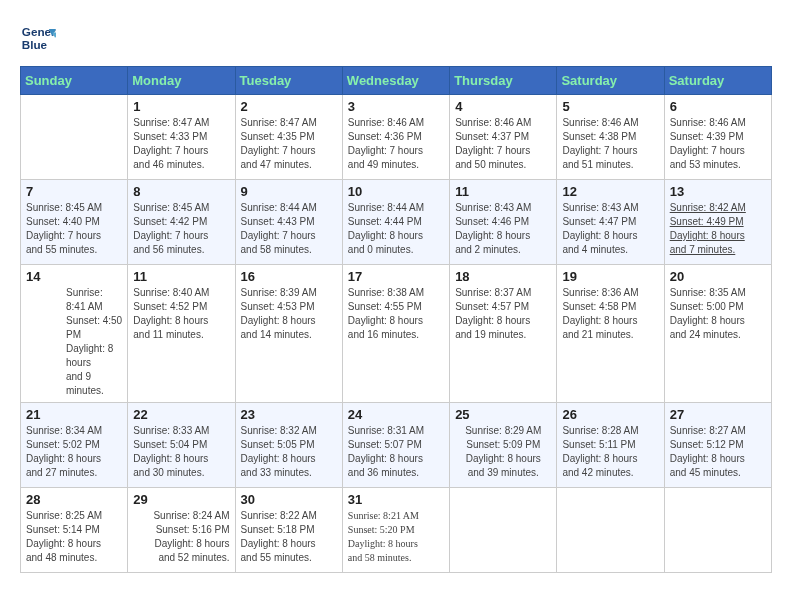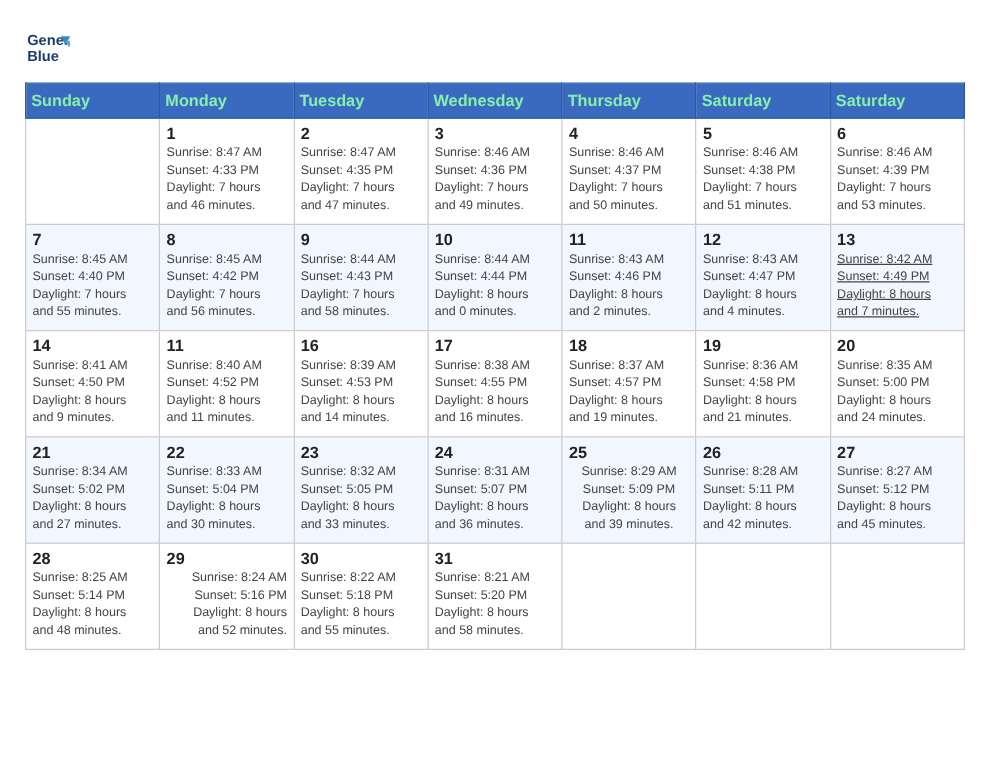--- a/index.html
+++ b/index.html
@@ -200,21 +200,21 @@
           <span class="day-number">13</span>
           <div class="day-info" style="white-space: pre-line; text-decoration: underline;">Sunrise: 8:42 AM
 Sunset: 4:49 PM
 Daylight: 8 hours
 and 7 minutes.</div>
         </td>
       </tr>
       <tr>
         <td>
           <span class="day-number">14</span>
-          <div class="day-info" style="white-space: pre-line;">Sunrise: 8:41 AM
+          <div class="day-info" style="white-space: pre-line; margin-left: 40px;">Sunrise: 8:41 AM
 Sunset: 4:50 PM
 Daylight: 8 hours
 and 9 minutes.</div>
         </td>
         <td>
           <span class="day-number">11</span>
           <div class="day-info" style="white-space: pre-line;">Sunrise: 8:40 AM
 Sunset: 4:52 PM
 Daylight: 8 hours
 and 11 minutes.</div>
@@ -323,21 +323,21 @@
         </td>
         <td>
           <span class="day-number">30</span>
           <div class="day-info" style="white-space: pre-line;">Sunrise: 8:22 AM
 Sunset: 5:18 PM
 Daylight: 8 hours
 and 55 minutes.</div>
         </td>
         <td>
           <span class="day-number">31</span>
-          <div class="day-info" style="white-space: pre-line;">Sunrise: 8:21 AM
+          <div class="day-info" style="white-space: pre-line; font-family: Liberation Serif, serif;">Sunrise: 8:21 AM
 Sunset: 5:20 PM
 Daylight: 8 hours
 and 58 minutes.</div>
         </td>
         <td class="empty-cell"></td>
         <td class="empty-cell"></td>
         <td class="empty-cell"></td>
       </tr>
     </tbody>
 </table>

